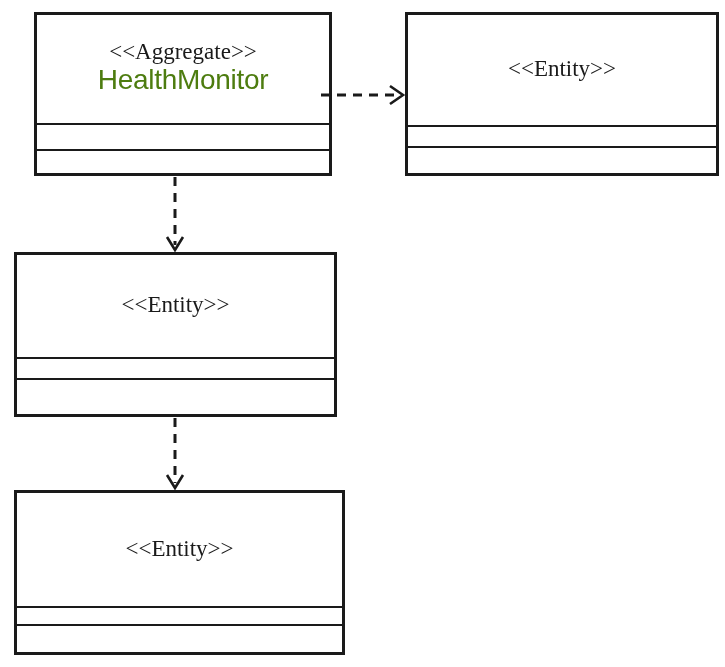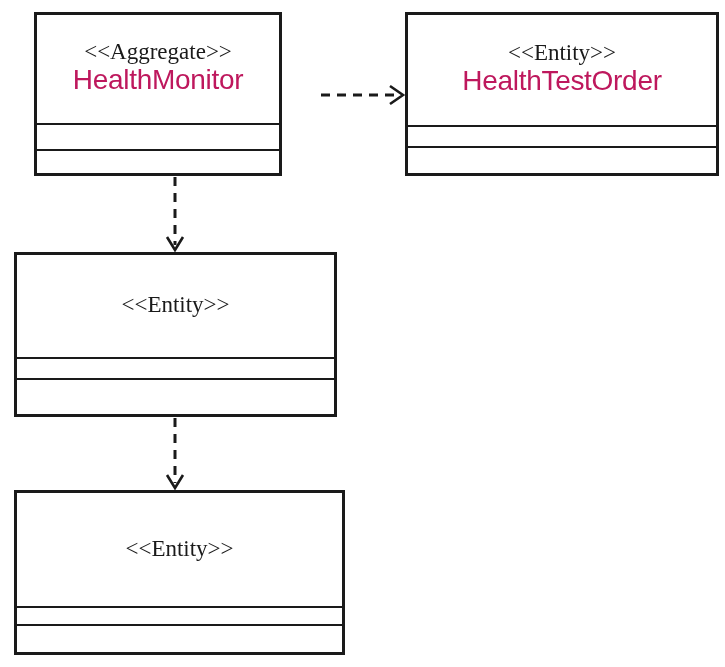--- a/index.html
+++ b/index.html
@@ -47,21 +47,21 @@
     font-size: 23px;
     line-height: 1.04;
     color: #1a1a1a;
     white-space: nowrap;
     letter-spacing: 0px;
   }
   .classname {
     font-family: "Liberation Sans", sans-serif;
     font-size: 28px;
     line-height: 1.12;
-    color: #be185d;
+    color: #4d7c0f;
     white-space: nowrap;
     letter-spacing: -0.3px;
   }
   .edge-svg {
     position: absolute;
     left: 0;
     top: 0;
     width: 725px;
     height: 667px;
     pointer-events: none;
@@ -79,33 +79,32 @@
     fill: none;
     stroke-linecap: butt;
     stroke-linejoin: miter;
   }
 </style>
 </head>
 <body>
 
 <div id="canvas">
 
-  <div class="uml-class" id="cls-0" style="left: 34px; top: 12px; width: 248px; height: 164px;">
+  <div class="uml-class" id="cls-0" style="left: 34px; top: 12px; width: 298px; height: 164px;">
     <div class="compartment-name" style="height: 110px;">
       <div class="stereotype">&lt;&lt;Aggregate&gt;&gt;</div>
       <div class="classname">HealthMonitor</div>
     </div>
     <div class="compartment-attrs" style="height: 26px;"></div>
     <div class="compartment-ops" style="height: 28px;"></div>
   </div>
 
   <div class="uml-class" id="cls-1" style="left: 405px; top: 12px; width: 314px; height: 164px;">
     <div class="compartment-name" style="height: 112px;">
       <div class="stereotype">&lt;&lt;Entity&gt;&gt;</div>
-      <div class="classname">HealthTestOrder</div>
     </div>
     <div class="compartment-attrs" style="height: 21px;"></div>
     <div class="compartment-ops" style="height: 31px;"></div>
   </div>
 
   <div class="uml-class" id="cls-2" style="left: 14px; top: 252px; width: 323px; height: 165px;">
     <div class="compartment-name" style="height: 104px;">
       <div class="stereotype">&lt;&lt;Entity&gt;&gt;</div>
     </div>
     <div class="compartment-attrs" style="height: 21px;"></div>

